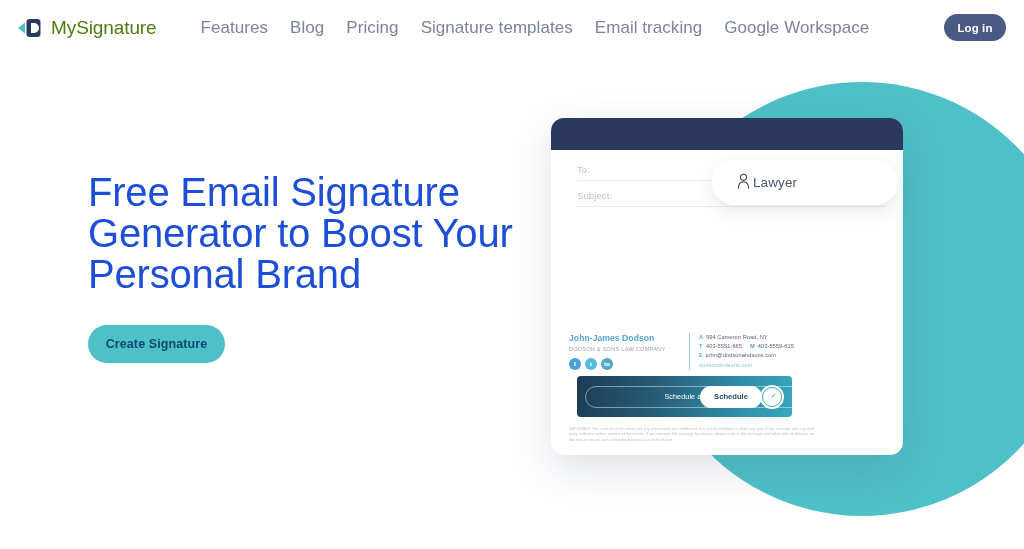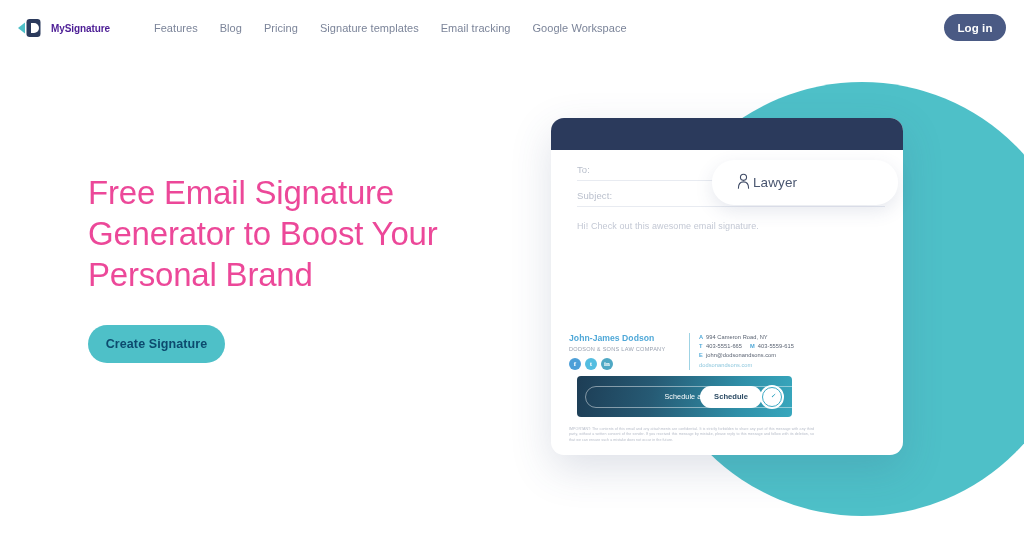--- a/index.html
+++ b/index.html
@@ -34,35 +34,35 @@
     gap: 7px;
     cursor: pointer;
   }
   .logo-mark {
     position: relative;
     width: 26px;
     height: 22px;
     display: block;
   }
   .logo-text {
-    font-size: 10px;
-    font-weight: bold;
-    color: #4c1d95;
+    font-size: 19px;
+    font-weight: normal;
+    color: #4d7c0f;
     letter-spacing: -0.1px;
     white-space: nowrap;
   }
 
   .nav {
     display: flex;
     align-items: center;
     gap: 22px;
     margin-left: 44px;
   }
   .nav a {
-    font-size: 11px;
+    font-size: 17px;
     color: #7b8499;
     text-decoration: none;
     white-space: nowrap;
     letter-spacing: 0.05px;
   }
 
   .login-btn {
     position: absolute;
     right: 18px;
     top: 14px;
@@ -93,23 +93,23 @@
 
   
   .hero-left {
     position: absolute;
     left: 88px;
     top: 172px;
     width: 430px;
     z-index: 10;
   }
   .hero-title {
-    font-size: 33px;
+    font-size: 40px;
     line-height: 41px;
-    color: #ec4899;
+    color: #1d4ed8;
     font-weight: normal;
     letter-spacing: -0.2px;
   }
   .cta-btn {
     margin-top: 30px;
     width: 137px;
     height: 38px;
     background: #4ec0c8;
     color: #0c4a6e;
     border: none;
@@ -370,21 +370,20 @@
 </div>
 
 <div class="email-card">
 
   <div class="card-topbar"></div>
 
   <div class="card-body">
 
     <div class="field-row">To:</div>
     <div class="field-row">Subject:</div>
-    <div class="greet">Hi! Check out this awesome email signature.</div>
 
     <div class="sig">
 
       <div class="sig-left">
         <div class="sig-name">John-James Dodson</div>
         <div class="sig-company">DODSON &amp; SONS LAW COMPANY</div>
         <div class="sig-socials">
           <span class="soc fb">f</span>
           <span class="soc tw">t</span>
           <span class="soc li">in</span>

